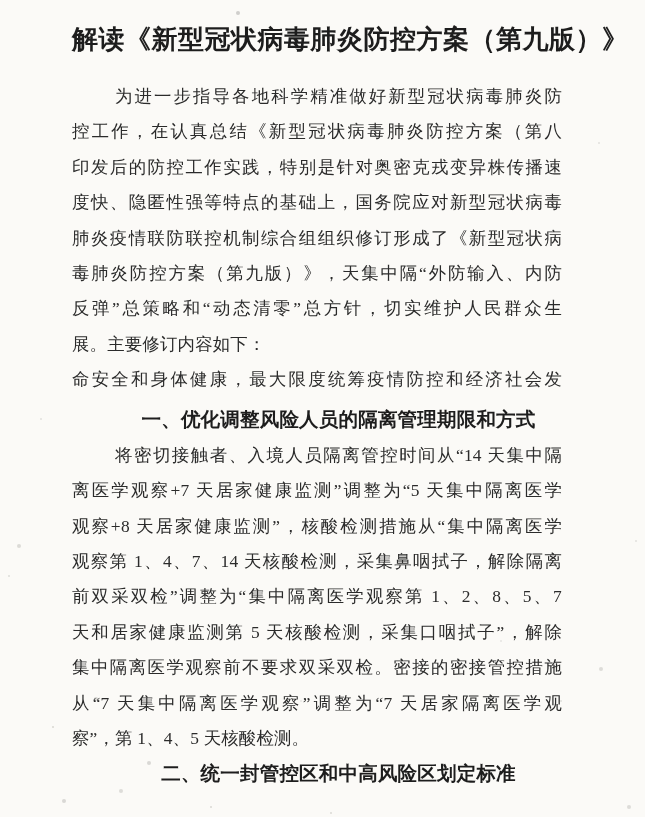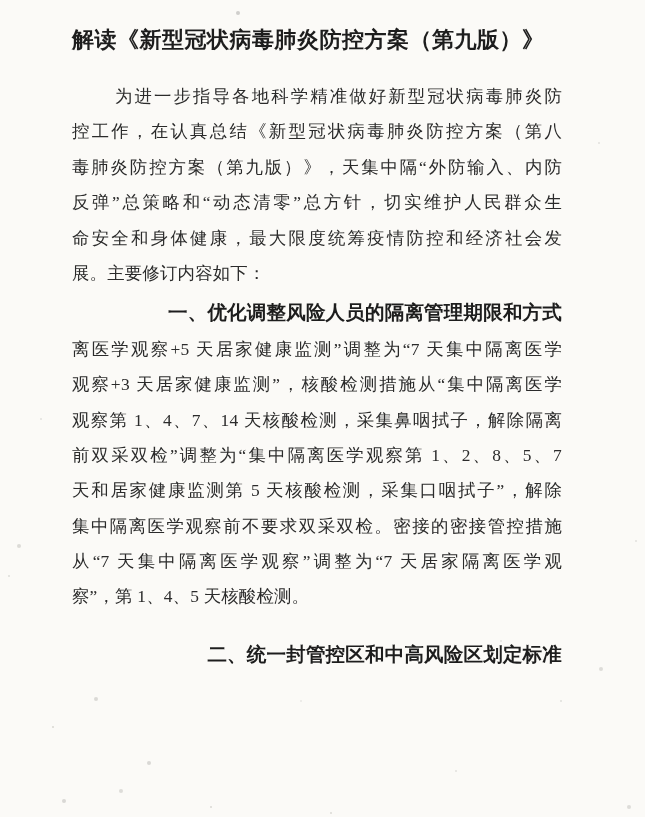--- a/index.html
+++ b/index.html
@@ -44,21 +44,21 @@
       210px 806px 0 0 rgba(130,130,125,.28),
       330px 812px 0 0 rgba(135,135,130,.28),
       628px 806px 0 1px rgba(135,135,130,.26);
   }
 
   .title {
     margin-top: 22px;
     padding: 0 83px 0 72px;
     font-family: "Liberation Sans", sans-serif;
     font-weight: 700;
-    font-size: 22px;
+    font-size: 26px;
     line-height: 35px;
     text-align: left;
     color: var(--heading_ink, #1d1d1d);
     letter-spacing: 0.5px;
     white-space: nowrap;
   }
 
   .body {
     margin-top: 22px;
     padding-left: 72px;
@@ -87,51 +87,55 @@
   .hd {
     display: block;
     height: 35.4px;
     line-height: 35.4px;
     overflow: hidden;
     font-family: "Liberation Sans", sans-serif;
     font-weight: 700;
     font-size: 19.5px;
     color: var(--heading_ink, #1d1d1d);
     text-indent: 43px;
-    text-align: right;
+    text-align: center;
     white-space: nowrap;
   }
   .hd.h1 { margin-top: 4px; margin-bottom: 1px; }
-  .hd.h2 { margin-top: 22px; }
+  .hd.h2 { margin-top: 0; }
 </style>
 </head>
 <body>
 
 <div class="page">
 
   <div class="noise"></div>
 
   <h1 class="title">解读《新型冠状病毒肺炎防控方案（第九版）》</h1>
 
   <div class="body">
 
     <div class="para">
       <span class="ln ind">为进一步指导各地科学精准做好新型冠状病毒肺炎防</span>
       <span class="ln">控工作，在认真总结《新型冠状病毒肺炎防控方案（第八版）》</span>
+      <span class="ln">印发后的防控工作实践，特别是针对奥密克戎变异株传播速</span>
+      <span class="ln">度快、隐匿性强等特点的基础上，国务院应对新型冠状病毒</span>
+      <span class="ln">肺炎疫情联防联控机制综合组组织修订形成了《新型冠状病</span>
       <span class="ln">毒肺炎防控方案（第九版）》，天集中隔“外防输入、内防</span>
       <span class="ln">反弹”总策略和“动态清零”总方针，切实维护人民群众生</span>
+      <span class="ln last">展。主要修订内容如下：</span>
       <span class="ln">命安全和身体健康，最大限度统筹疫情防控和经济社会发</span>
-      <span class="ln last">展。主要修订内容如下：</span>
     </div>
 
     <span class="hd h1">一、优化调整风险人员的隔离管理期限和方式</span>
 
     <div class="para">
-      <span class="ln">离医学观察+5 天居家健康监测”调整为“7 天集中隔离医学</span>
-      <span class="ln">观察+3 天居家健康监测”，核酸检测措施从“集中隔离医学</span>
+      <span class="ln ind">将密切接触者、入境人员隔离管控时间从“14 天集中隔</span>
+      <span class="ln">离医学观察+7 天居家健康监测”调整为“5 天集中隔离医学</span>
+      <span class="ln">观察+8 天居家健康监测”，核酸检测措施从“集中隔离医学</span>
       <span class="ln">观察第 1、4、7、14 天核酸检测，采集鼻咽拭子，解除隔离</span>
       <span class="ln">前双采双检”调整为“集中隔离医学观察第 1、2、8、5、7</span>
       <span class="ln">天和居家健康监测第 5 天核酸检测，采集口咽拭子”，解除</span>
       <span class="ln">集中隔离医学观察前不要求双采双检。密接的密接管控措施</span>
       <span class="ln">从“7 天集中隔离医学观察”调整为“7 天居家隔离医学观</span>
       <span class="ln last">察”，第 1、4、5 天核酸检测。</span>
     </div>
 
     <span class="hd h2">二、统一封管控区和中高风险区划定标准</span>
 

